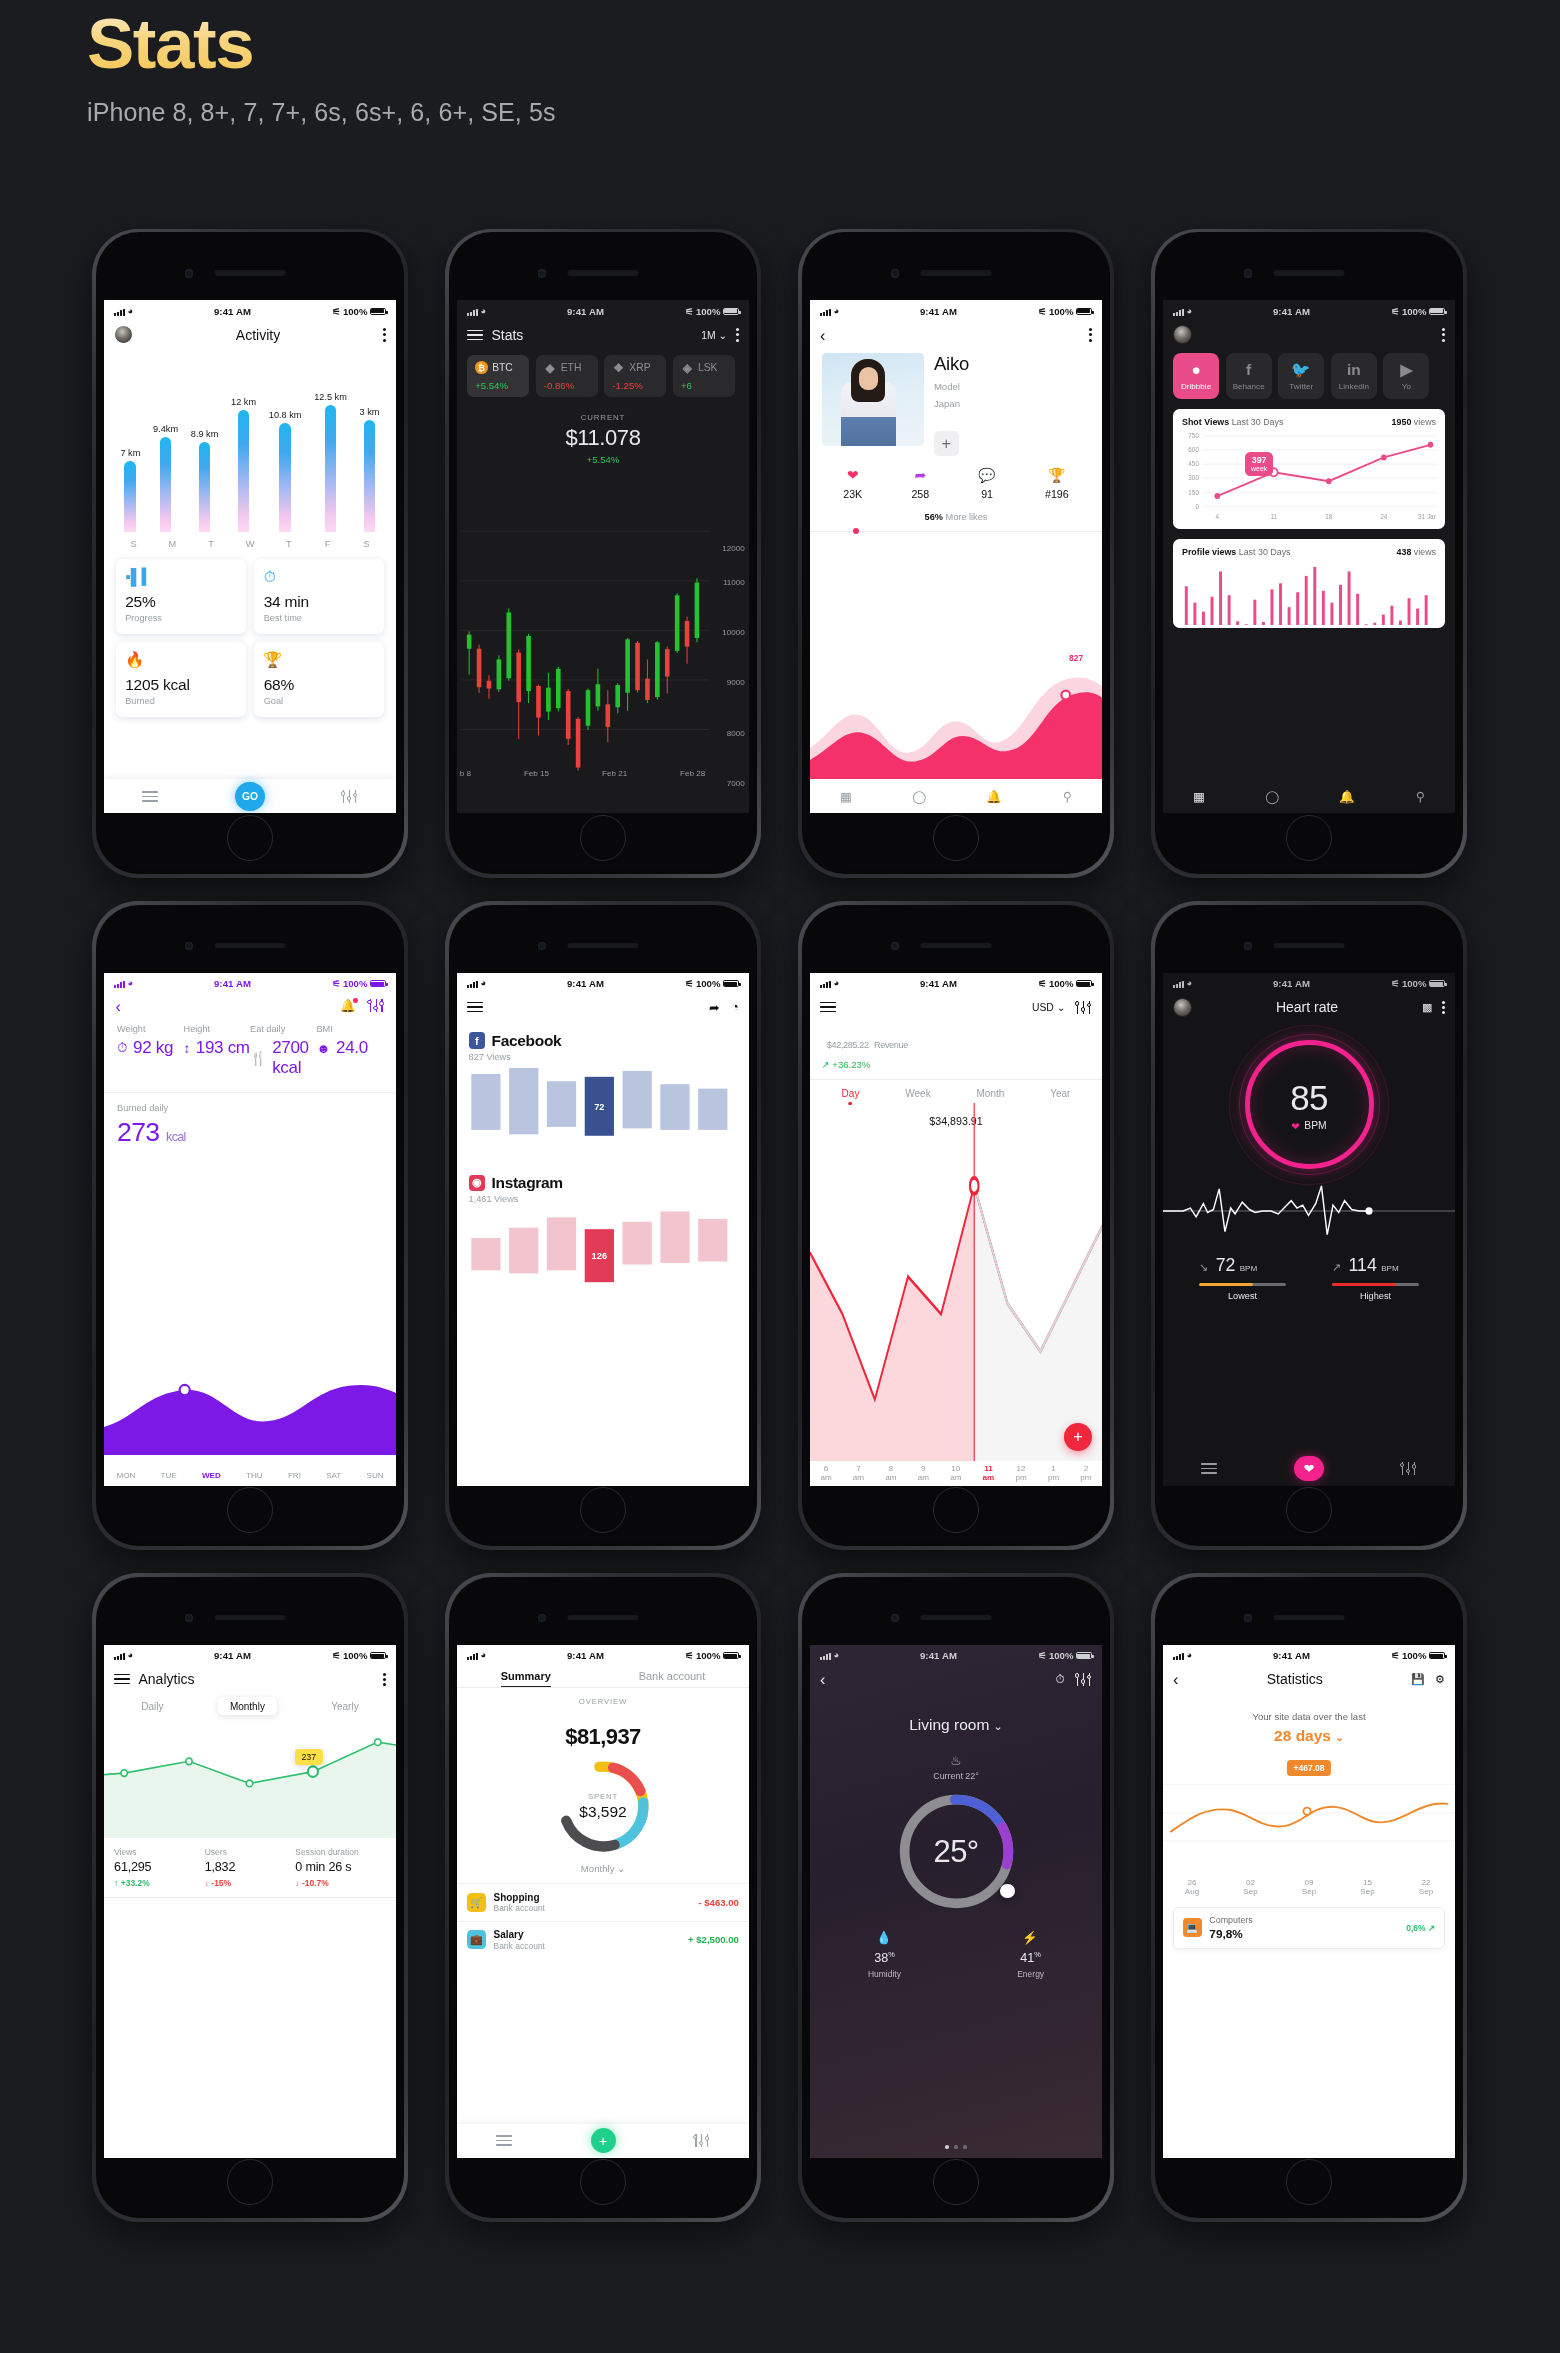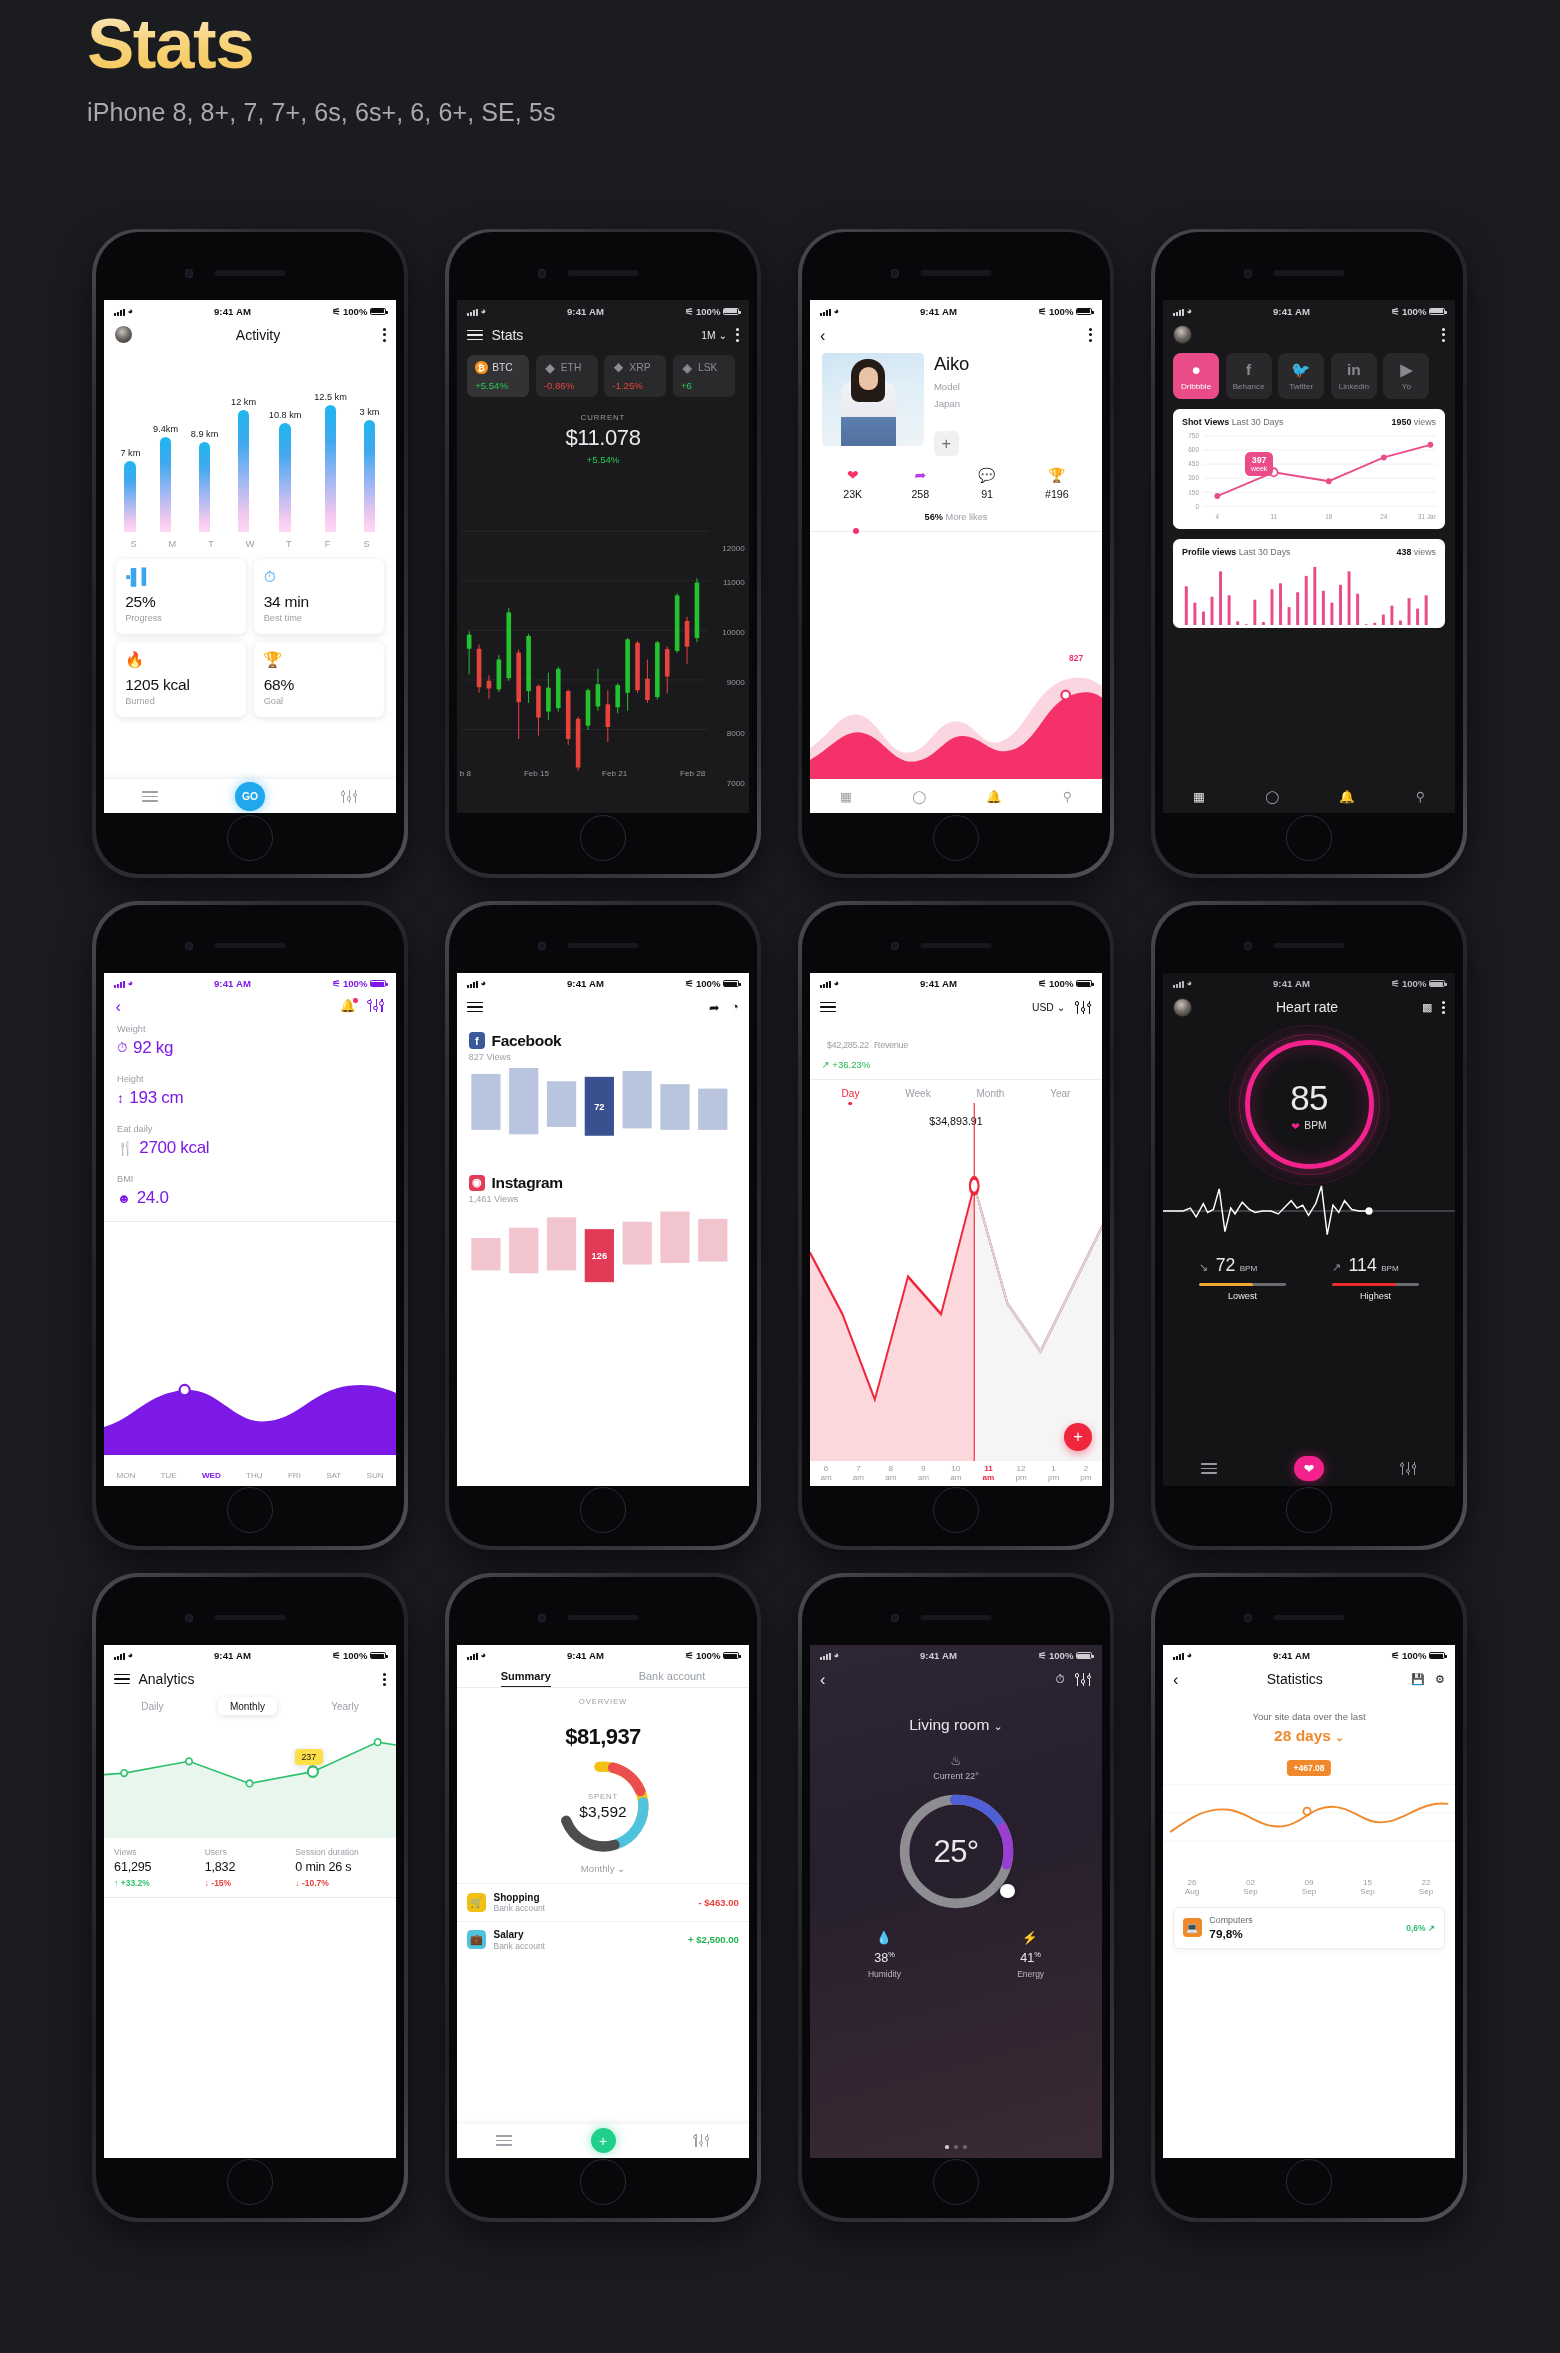--- a/index.html
+++ b/index.html
@@ -142,21 +142,21 @@
   .s4-s-lb { font-size: 8.1px; color:#8a8a8e; }
   .s4-s.active .s4-s-lb { color:#fff; }
   .s4-card { background:#fff; color:#111; border-radius: 6.6px; margin: 9.6px 10.3px 0; padding: 8.1px 8.9px 5.9px; position:relative; }
   .s4-hd { display:flex; justify-content:space-between; align-items:baseline; font-size: 8.9px; }
   .s4-hd b { font-weight:bold; }
   .s4-hd span { color:#6c6c70; }
 
   
   .s5 { background:#fff; color:#111; height:100%; position:relative; }
   .s5-nav { display:flex; align-items:center; padding: 4.4px 11.8px; color:#7c19e6; height: 28px; }
-  .s5-grid { display:grid; grid-template-columns: 1fr; padding: 4.4px 13.3px 0; row-gap: 15.5px; }
+  .s5-grid { display:grid; grid-template-columns: 1fr 1fr 1fr 1fr; padding: 4.4px 13.3px 0; row-gap: 15.5px; }
   .s5-lab { font-size: 9.2px; color:#9aa0a6; }
   .s5-v { font-size: 17px; color:#7c19e6; margin-top: 4.4px; display:flex; align-items:center; gap: 5.9px; letter-spacing:-0.3px; }
   .s5-v i { font-size: 13.3px; font-style: normal; }
   .s5-sep { height:0.7px; background:#ececee; margin: 13.3px 0 0; }
   .s5-burn { padding: 10.3px 13.3px 0; }
   .s5-big { font-size: 26.6px; color:#7c19e6; letter-spacing:-0.7px; }
   .s5-big span { font-size: 12.6px; color:#9a6fd8; }
   .s5-wave { position:absolute; left:0; right:0; bottom: 31px; height: 87px; }
   .s5-days { position:absolute; bottom: 5.9px; left:0; right:0; display:flex; justify-content:space-around; font-size: 8.1px; color:#9aa0a6; }
   .s5-days .on { color:#7c19e6; font-weight:bold; }
@@ -864,20 +864,24 @@
             </div>
             <div>
               <div class="s5-lab">BMI</div>
               <div class="s5-v">
                   <i>☻</i>
                   <span>24.0</span>
                 </div>
             </div>
           </div>
           <div class="s5-sep"></div>
+          <div class="s5-burn">
+            <div class="s5-lab">Burned daily</div>
+            <div class="s5-big" style="margin-top:4.4px"><span style="font-size:26.6px; color:#7c19e6;">273</span> <span>kcal</span></div>
+          </div>
           <div class="s5-wave">
             <svg width="100%" height="100%" viewBox="0 0 406 118" preserveAspectRatio="none">
               <path d="M0,80 C40,70 60,34 112,30 C160,26 180,78 228,72 C272,67 290,30 340,24 C372,20 392,28 406,34 L406,118 L0,118 Z" fill="#7c19e6"></path>
               <circle cx="112" cy="30" r="7" fill="#fff" stroke="#7c19e6" stroke-width="3"></circle>
             </svg>
           </div>
           <div class="s5-days">
             <span>MON</span>
             <span>TUE</span>
             <span class="on">WED</span>

